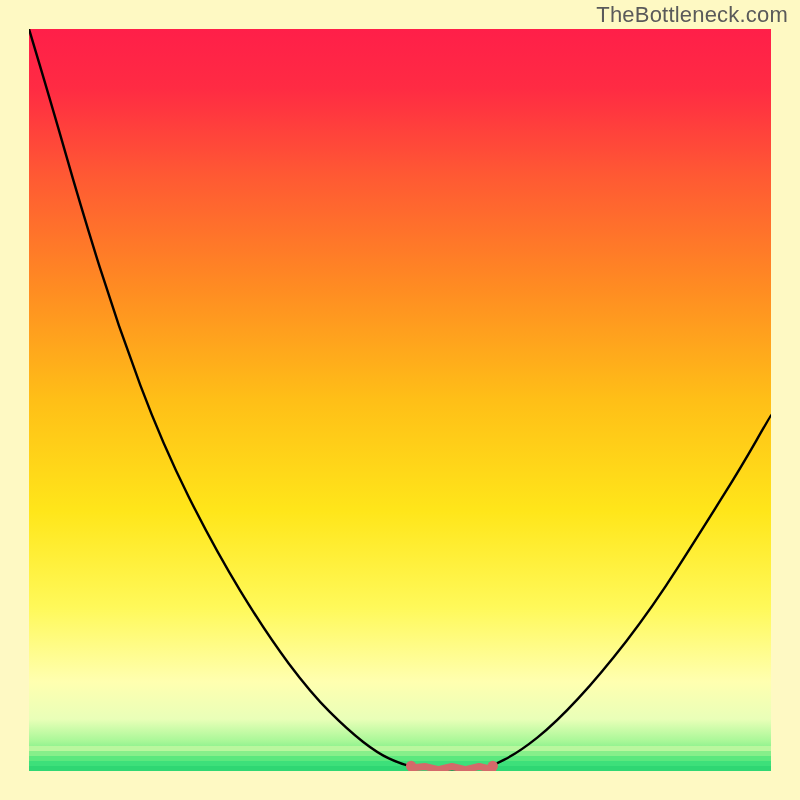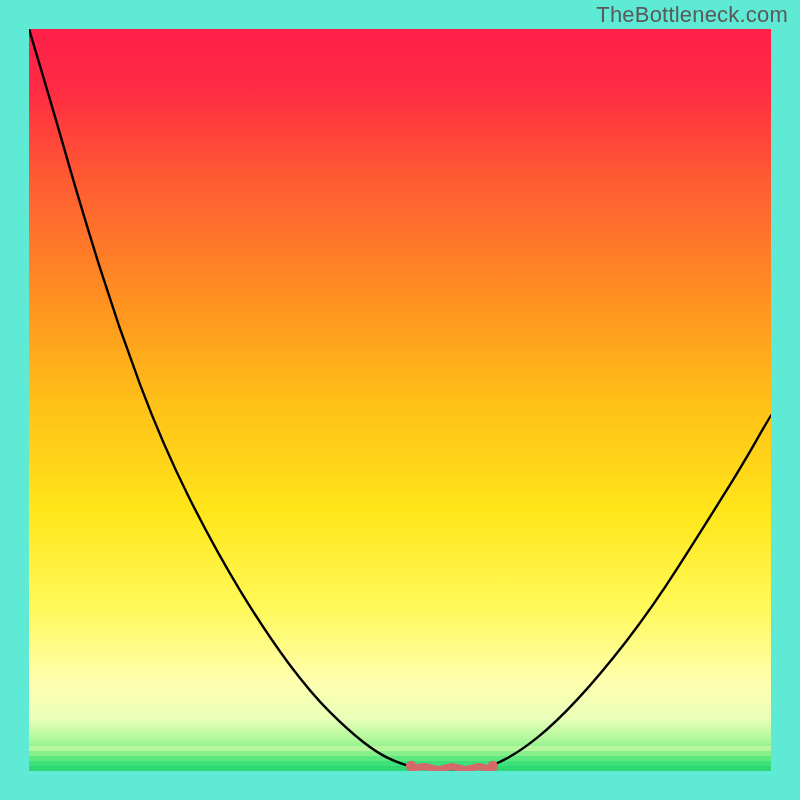--- a/index.html
+++ b/index.html
@@ -8,21 +8,21 @@
     width: 800px;
     height: 800px;
     background: #000;
     overflow: hidden;
     font-family: Arial, Helvetica, sans-serif;
   }
   .frame {
     position: relative;
     width: 800px;
     height: 800px;
-    background: #5eead4;
+    background: #fef9c3;
   }
   .watermark {
     position: absolute;
     top: 2px;
     right: 12px;
     font-size: 22px;
     font-weight: 500;
     color: #5a5a5a;
     letter-spacing: 0.2px;
     user-select: none;

